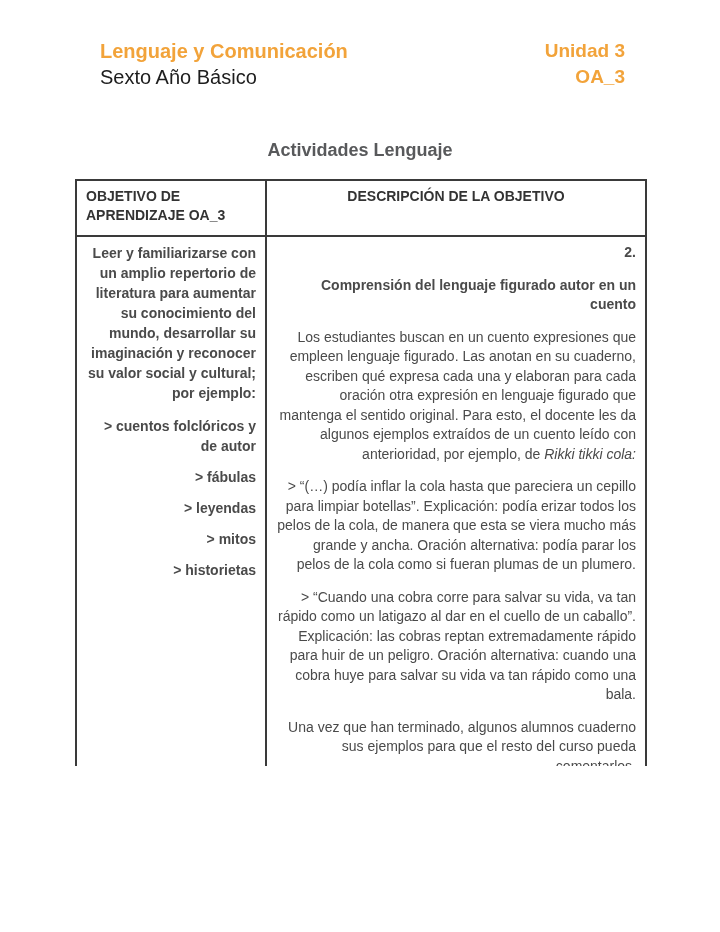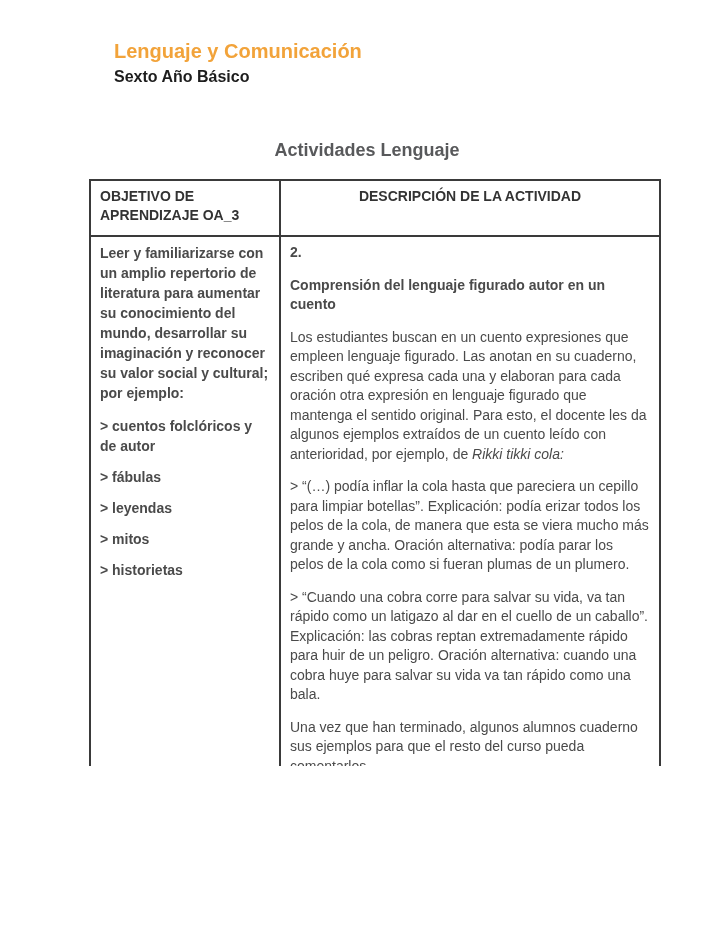--- a/index.html
+++ b/index.html
@@ -5,38 +5,37 @@
   * { box-sizing: border-box; }
   html, body { margin: 0; padding: 0; background: #ffffff; }
   .page {
     width: 720px;
     height: 766px;
     background: #ffffff;
     font-family: "Liberation Sans", sans-serif;
     color: #4a4a4a;
     position: relative;
     overflow: hidden;
-    padding-left: 14px;
   }
   .doc-header {
     display: flex;
     justify-content: space-between;
     align-items: flex-start;
     padding: 38px 95px 0 100px;
   }
   .doc-header .subject {
     color: #F2A33A;
     font-weight: bold;
     font-size: 20px;
     line-height: 26px;
   }
   .doc-header .grade {
     color: #1d1d1d;
-    font-weight: bold;
-    font-size: 16px;
+    font-weight: normal;
+    font-size: 20px;
     line-height: 26px;
   }
   .doc-header .header-right { text-align: right; }
   .doc-header .unit, .doc-header .oa {
     color: #F2A33A;
     font-weight: bold;
     font-size: 19px;
     line-height: 26px;
   }
   .page-title {
@@ -49,20 +48,21 @@
   .activities-table {
     border-collapse: collapse;
     table-layout: fixed;
     margin: 18px 0 0 75px;
     width: 570px;
   }
   .activities-table th, .activities-table td {
     border: 2px solid #3a3a3a;
     vertical-align: top;
     padding: 6px 9px;
+    text-align: right;
   }
   .activities-table col.c1 { width: 190px; }
   .activities-table col.c2 { width: 380px; }
   .activities-table th {
     color: #333333;
     font-size: 14px;
     line-height: 19px;
     font-weight: bold;
     padding-bottom: 10px;
     margin-top: 32px;
@@ -90,33 +90,37 @@
 </head>
 <body>
 
 <div class="page">
 
   <div class="doc-header">
     <div class="header-left">
       <div class="subject">Lenguaje y Comunicación</div>
       <div class="grade">Sexto Año Básico</div>
     </div>
+    <div class="header-right">
+      <div class="unit">Unidad 3</div>
+      <div class="oa">OA_3</div>
+    </div>
   </div>
 
   <h1 class="page-title">Actividades Lenguaje</h1>
 
   <table class="activities-table">
     <colgroup>
         <col class="c1">
         <col class="c2">
       </colgroup>
     <thead>
       <tr>
         <th class="col-obj">OBJETIVO DE APRENDIZAJE OA_3</th>
-        <th class="col-desc">DESCRIPCIÓN DE LA ACTIVIDAD</th>
+        <th class="col-desc">DESCRIPCIÓN DE LA OBJETIVO</th>
       </tr>
     </thead>
     <tbody>
       <tr>
         <td class="obj-cell">
           <p>Leer y familiarizarse con un amplio repertorio de literatura para aumentar su conocimiento del mundo, desarrollar su imaginación y reconocer su valor social y cultural; por ejemplo:</p>
           <p class="obj-item">&gt; cuentos folclóricos y de autor</p>
           <p class="obj-item">&gt; fábulas</p>
           <p class="obj-item">&gt; leyendas</p>
           <p class="obj-item">&gt; mitos</p>

